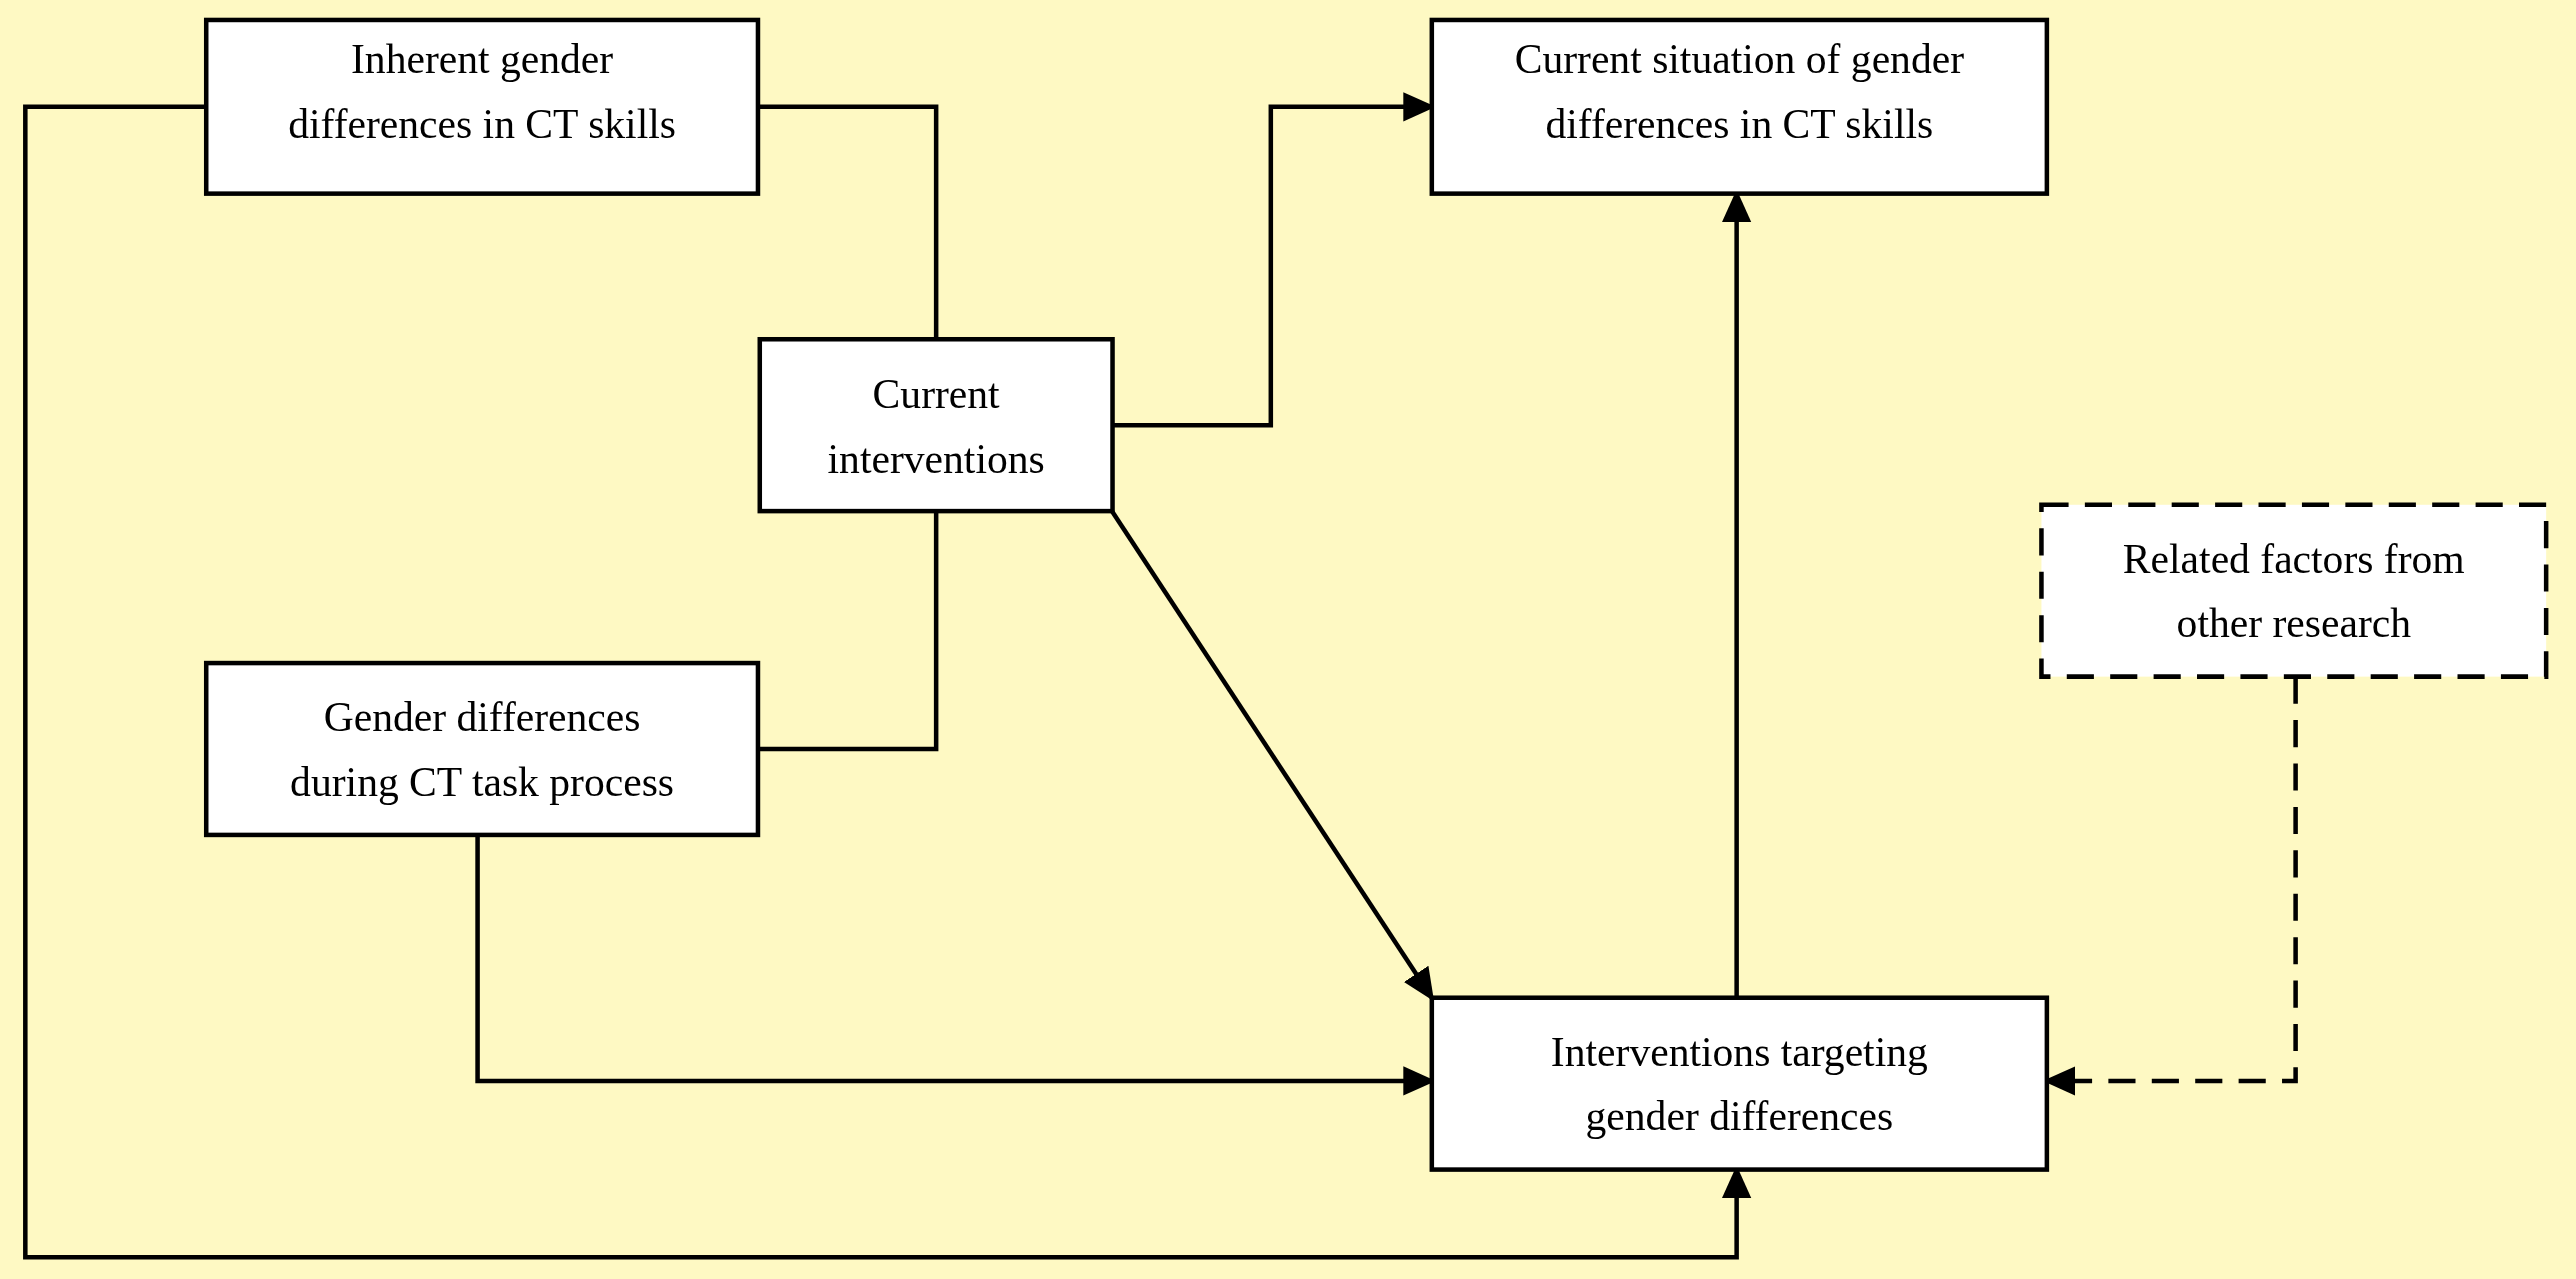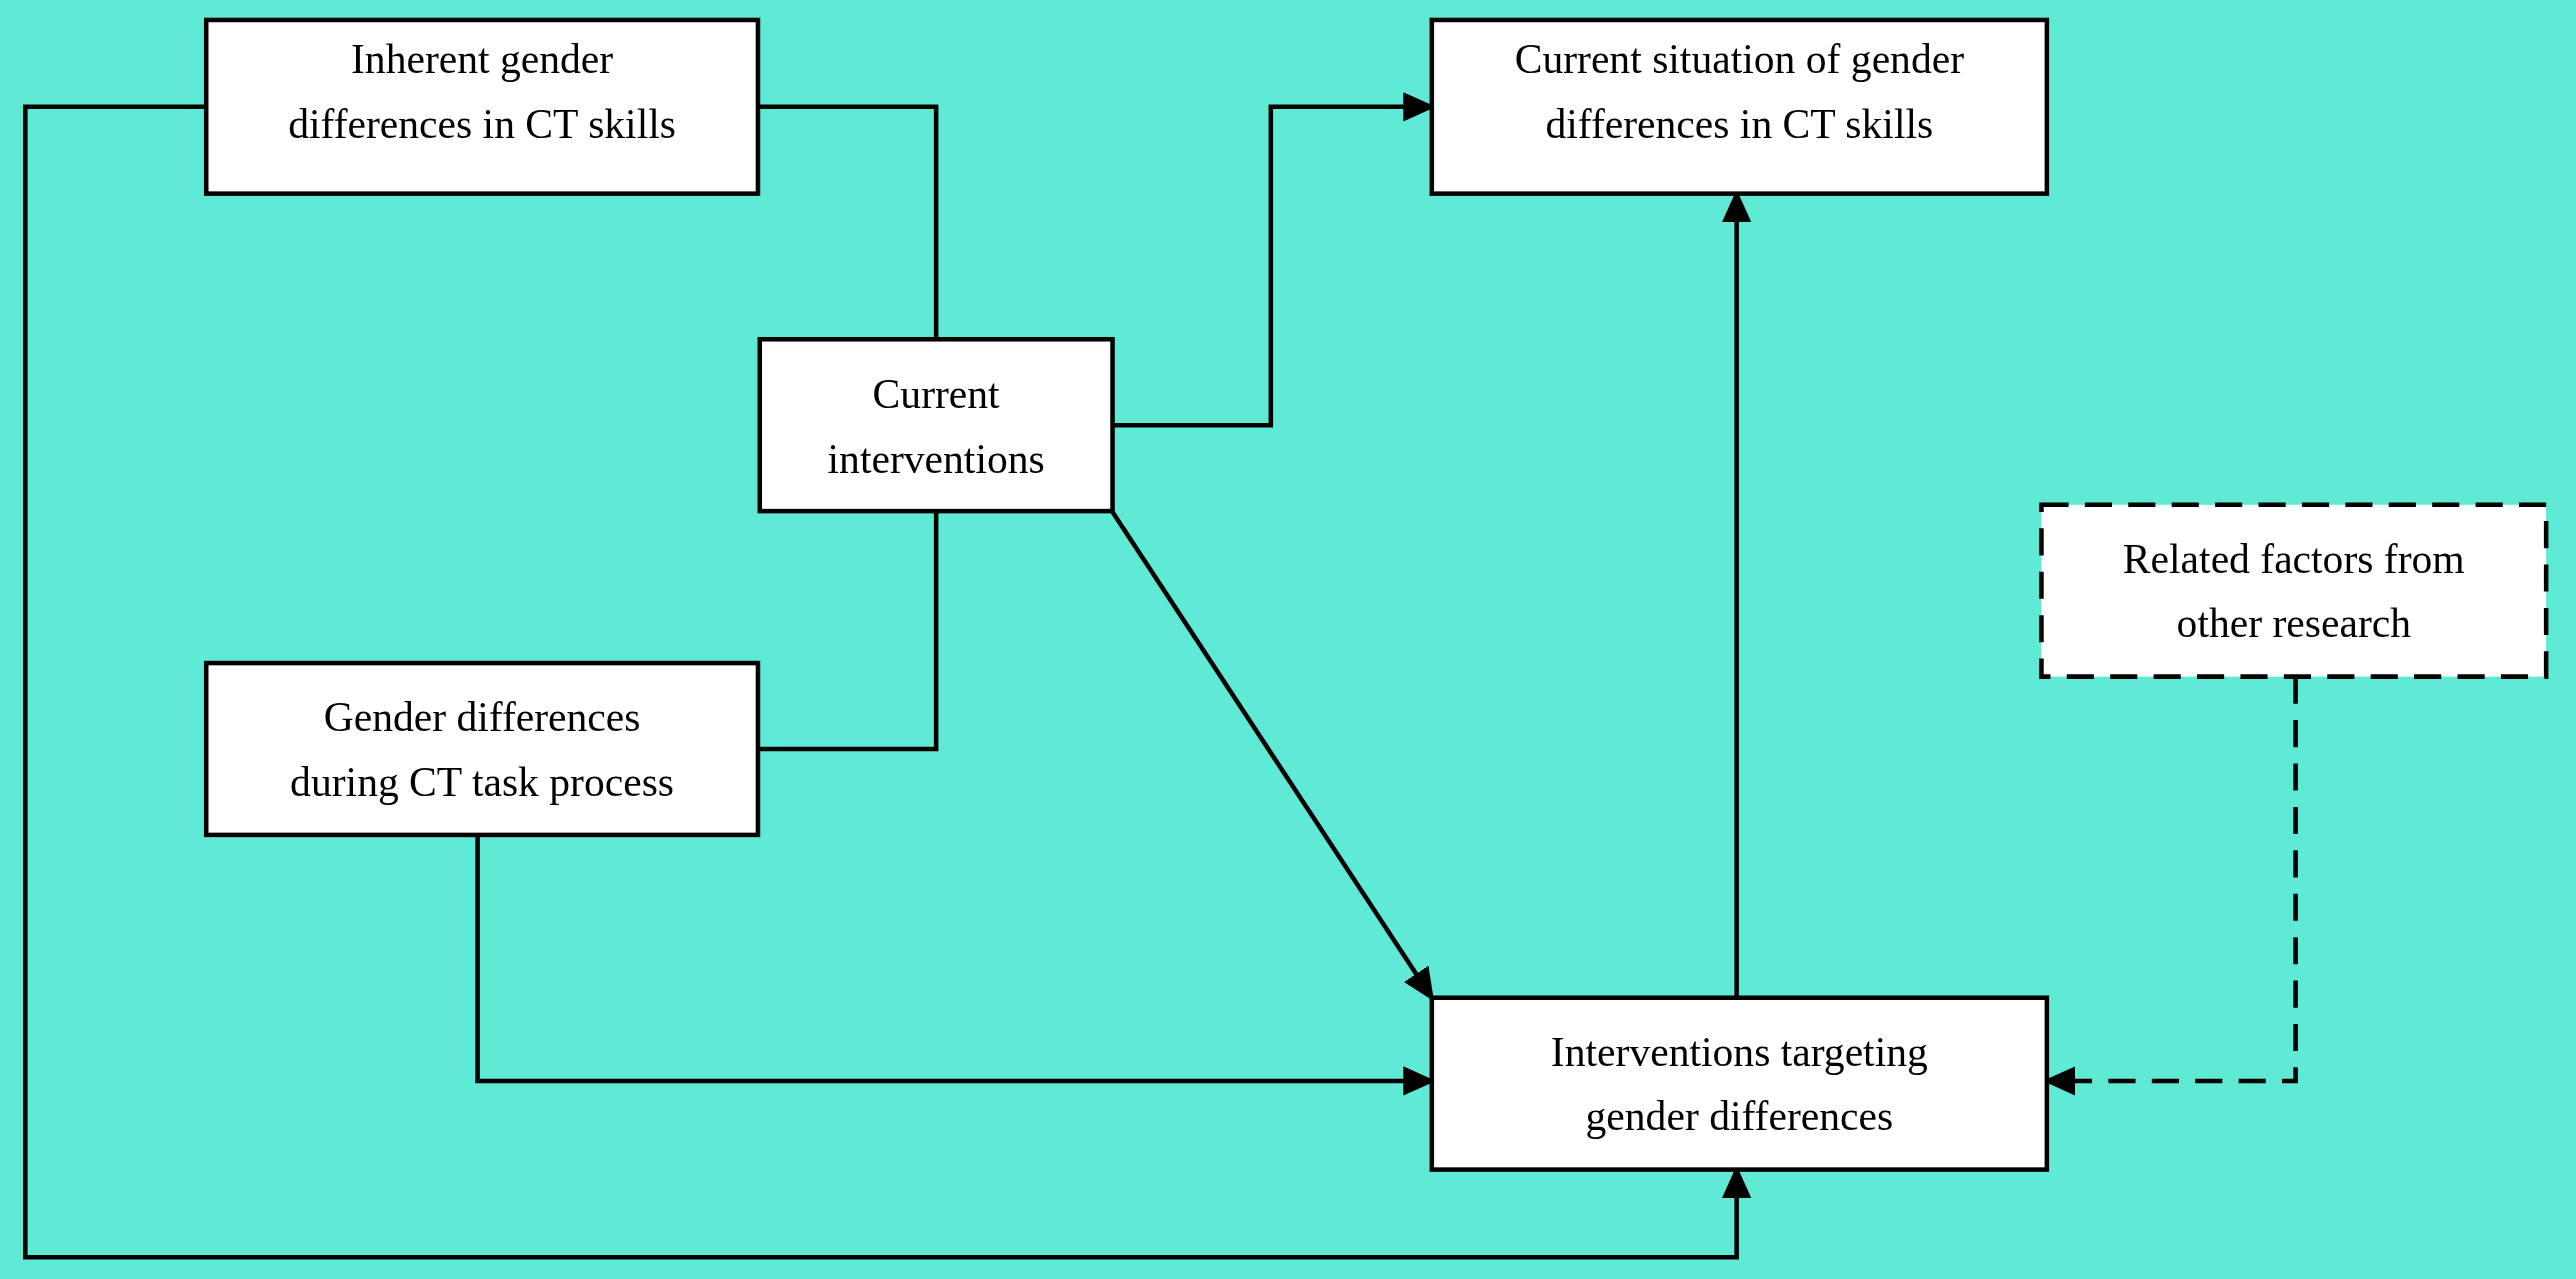--- a/index.html
+++ b/index.html
@@ -57,21 +57,21 @@
     font-size: 46px;
     fill: #000000;
     text-anchor: middle;
     dominant-baseline: middle;
     white-space: pre;
   }
 </style>
 </head>
 <body>
 
-<div id="diagram-root" style="background: #5eead4;">
+<div id="diagram-root" style="background: #fef9c3;">
   <svg class="canvas" viewBox="0 0 2848 1415" xmlns="http://www.w3.org/2000/svg">
     <defs>
       <marker id="arrow-solid" viewBox="0 0 12 12" refX="10.5" refY="6" markerWidth="7.2" markerHeight="7.2" orient="auto-start-reverse" markerUnits="strokeWidth">
         <path d="M 0 0.6 L 12 6 L 0 11.4 z" fill="#000000"></path>
       </marker>
     </defs>
 
     <g>
       <path class="link" d="M 838 118 L 1035 118 L 1035 375"></path>
 

